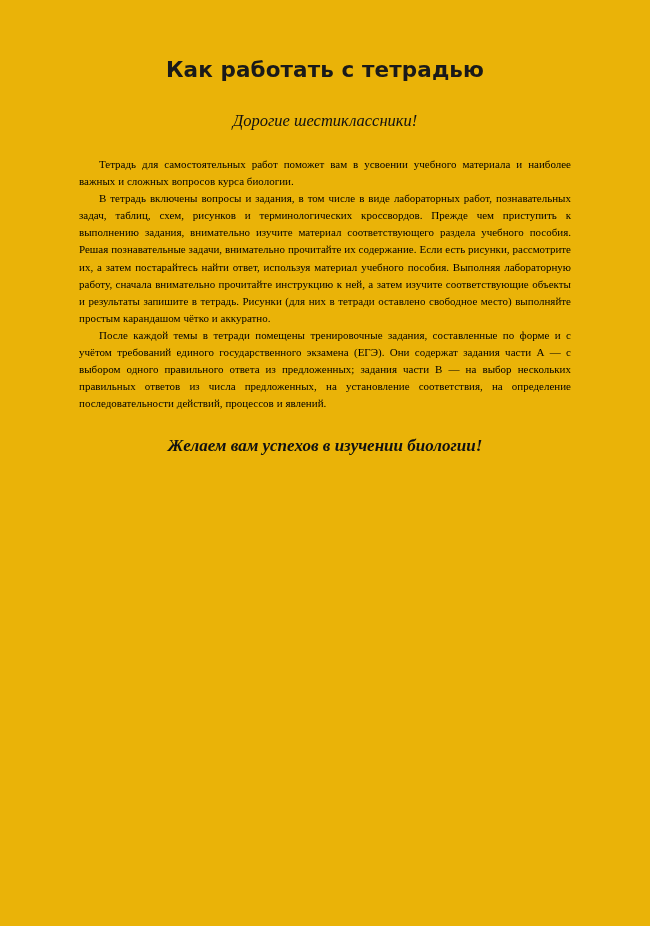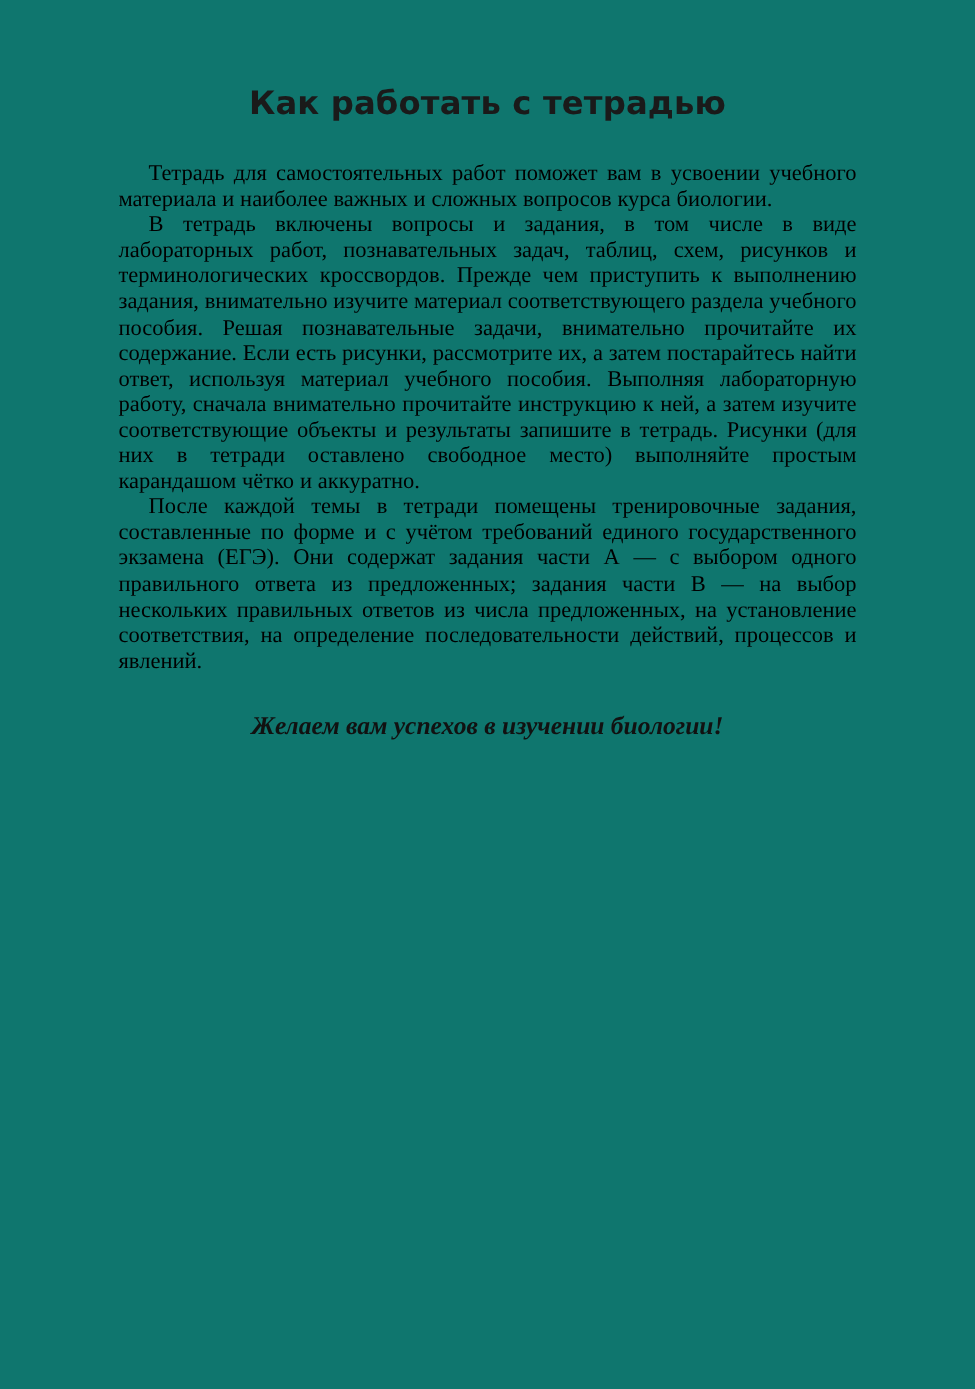--- a/index.html
+++ b/index.html
@@ -15,21 +15,21 @@
     font-family: "Liberation Serif", serif;
     color: #000000;
   }
 
   .page {
     position: absolute;
     left: 0;
     top: 0;
     width: 650px;
     height: 926px;
-    background: #0f766e;
+    background: #eab308;
   }
 
   .content {
     position: absolute;
     left: 79px;
     top: 0;
     width: 492px;
   }
 
   .page-title {
@@ -59,21 +59,21 @@
     margin: 0;
     padding-top: 25px;
   }
 
   p.para {
     margin: 0;
     text-indent: 20px;
     text-align: justify;
     text-align-last: left;
     font-family: "Liberation Serif", serif;
-    font-size: 15px;
+    font-size: 11px;
     line-height: 17.1px;
     hyphens: manual;
     word-spacing: 0.1px;
   }
 
   .closing {
     margin: 0;
     padding-top: 24px;
     text-align: center;
     font-family: "Liberation Serif", serif;
@@ -85,20 +85,21 @@
   }
 </style>
 </head>
 <body>
 
 <div class="page">
   <div class="content">
 
     <h1 class="page-title">Как работать с тетрадью</h1>
 
+    <p class="greeting">Дорогие шестиклассники!</p>
 
     <div class="body-block">
       <p class="para">Тетрадь для самостоятельных работ поможет вам в усвоении учебного материала и наиболее важных и сложных вопросов курса биологии.</p>
       <p class="para">В тетрадь включены вопросы и задания, в том числе в виде лабораторных работ, познавательных задач, таблиц, схем, рисунков и терминологических кроссвордов. Прежде чем приступить к выполнению задания, внимательно изучите материал соответствующего раздела учебного пособия. Решая познавательные задачи, внимательно прочитайте их содержание. Если есть рисунки, рассмотрите их, а затем постарайтесь найти ответ, используя материал учебного пособия. Выполняя лабораторную работу, сначала внимательно прочитайте инструкцию к ней, а затем изучите соответствующие объекты и результаты запишите в тетрадь. Рисунки (для них в тетради оставлено свободное место) выполняйте простым карандашом чётко и аккуратно.</p>
       <p class="para">После каждой темы в тетради помещены тренировочные задания, составленные по форме и с учётом требований единого государственного экзамена (ЕГЭ). Они содержат задания части А — с выбором одного правильного ответа из предложенных; задания части В — на выбор нескольких правильных ответов из числа предложенных, на установление соответствия, на определение последовательности действий, процессов и явлений.</p>
     </div>
 
     <p class="closing">Желаем вам успехов в изучении биологии!</p>
 
   </div>

